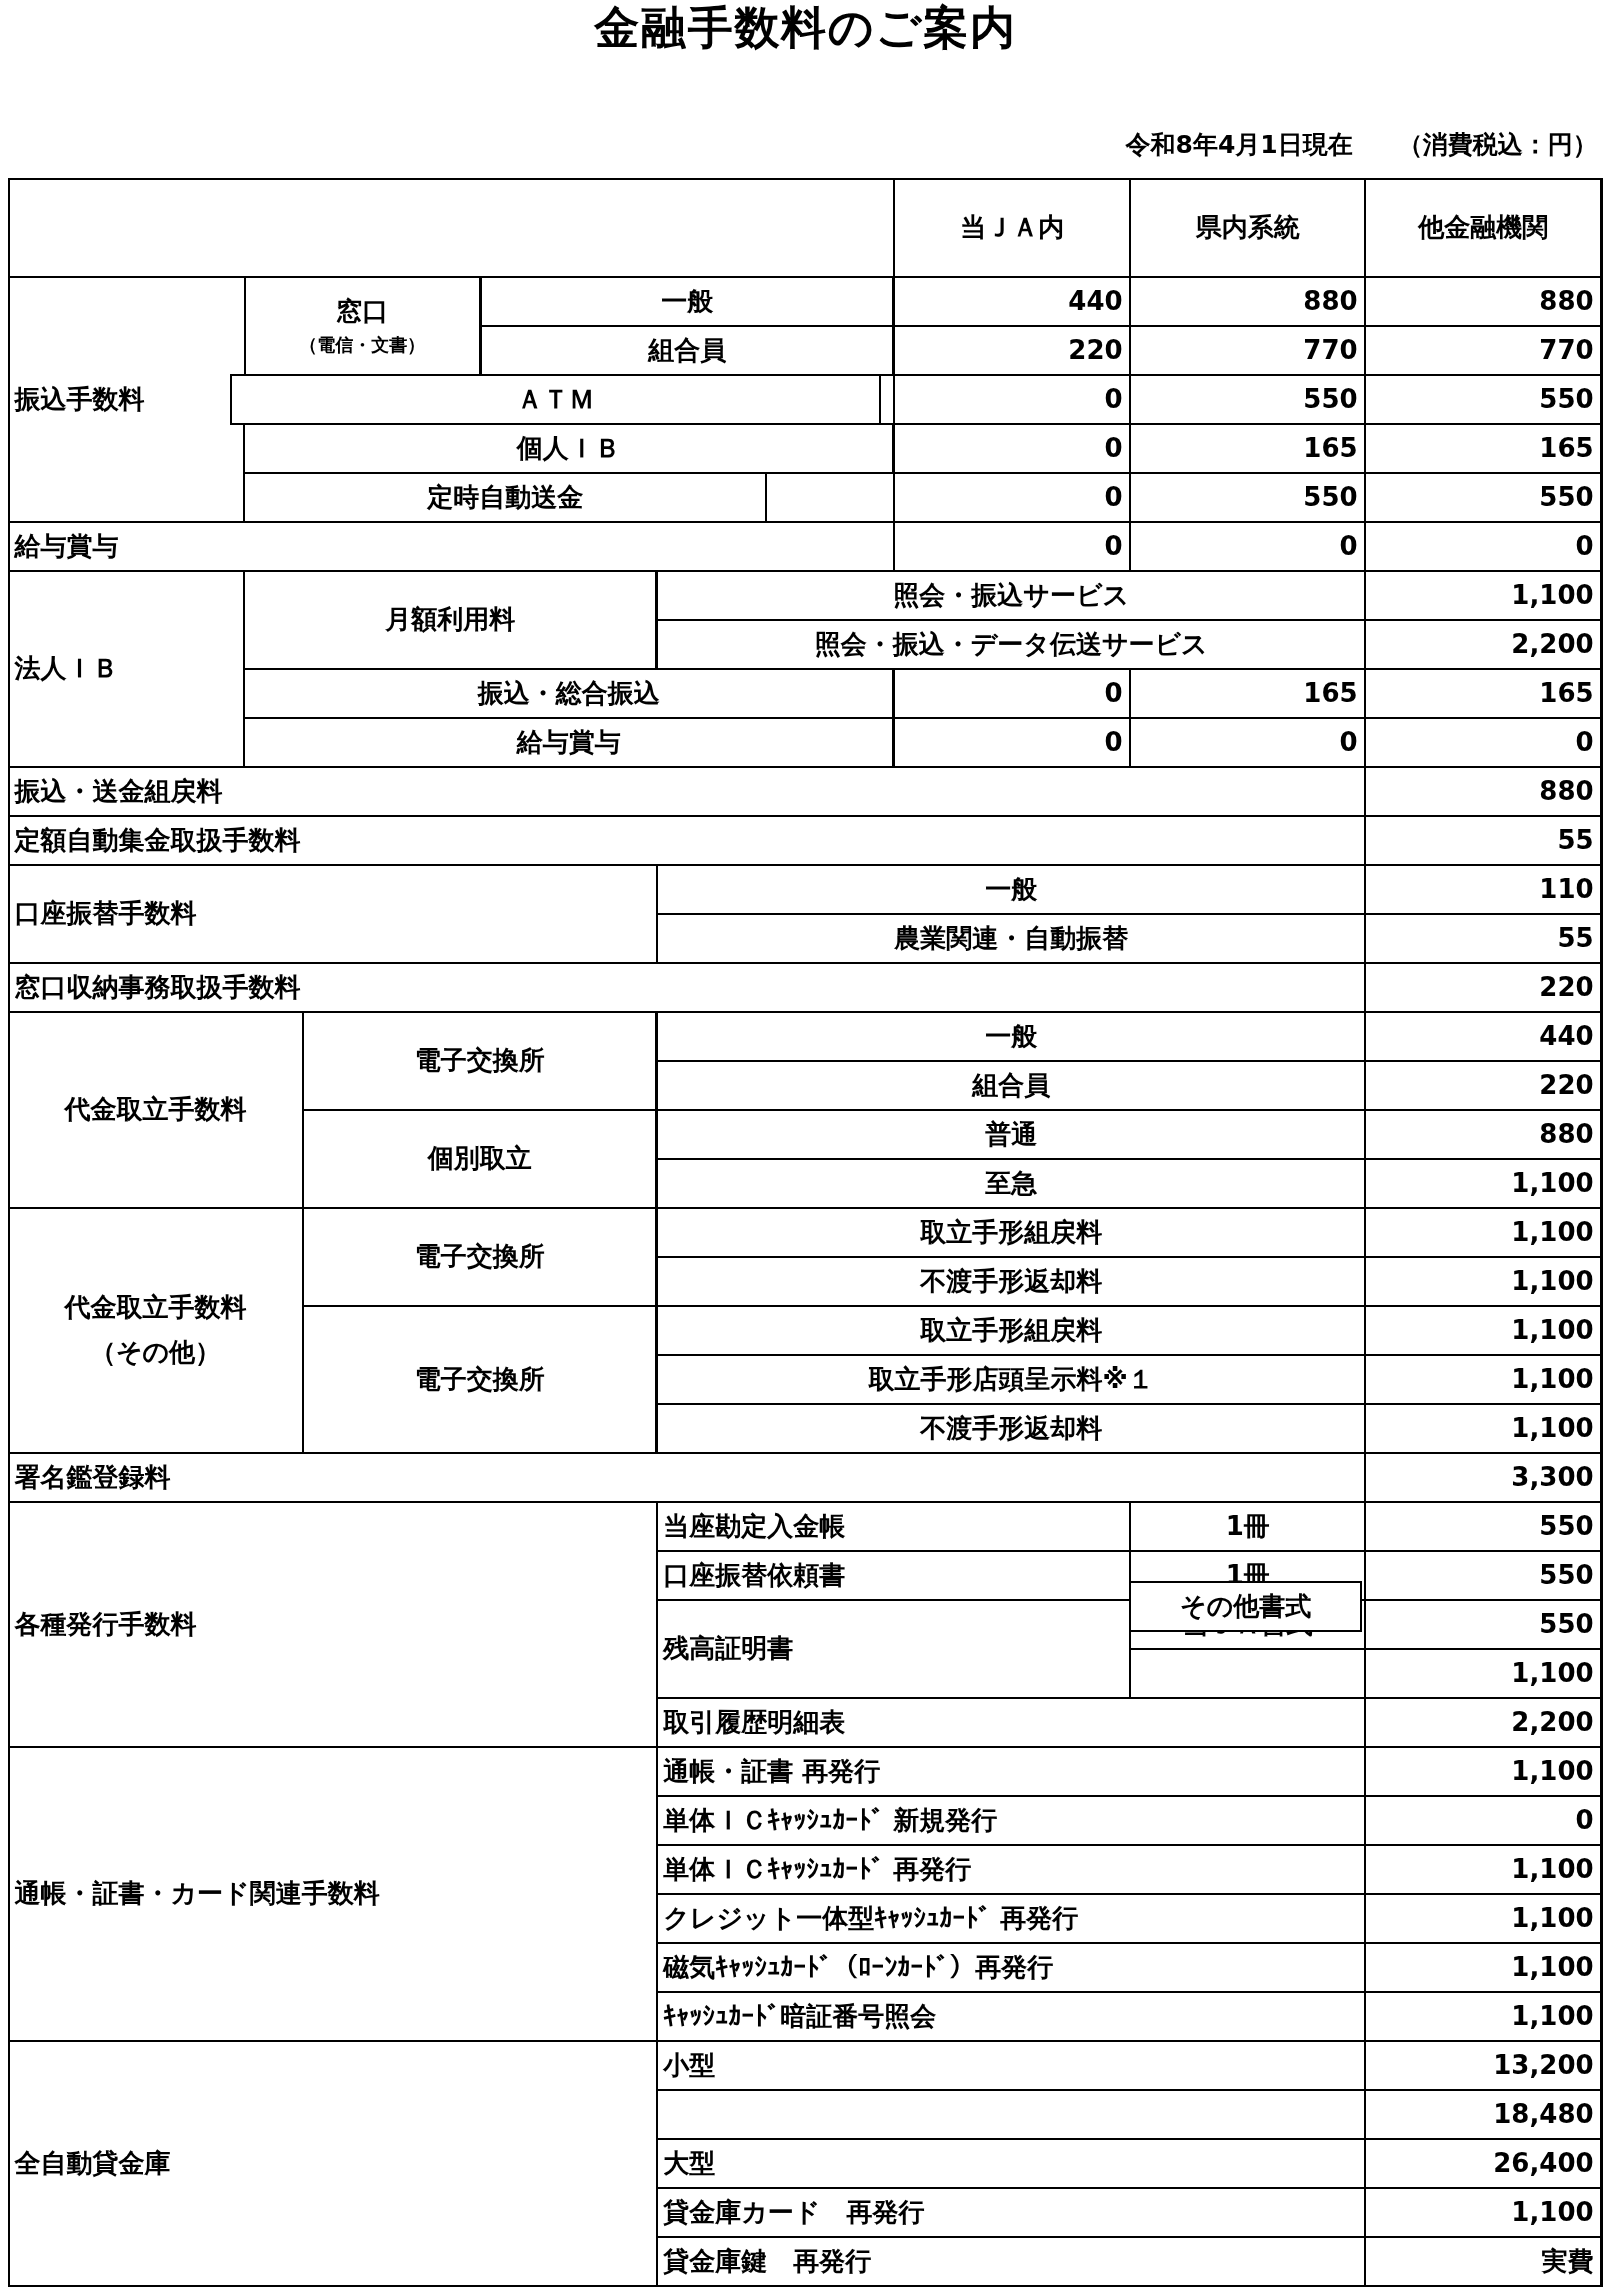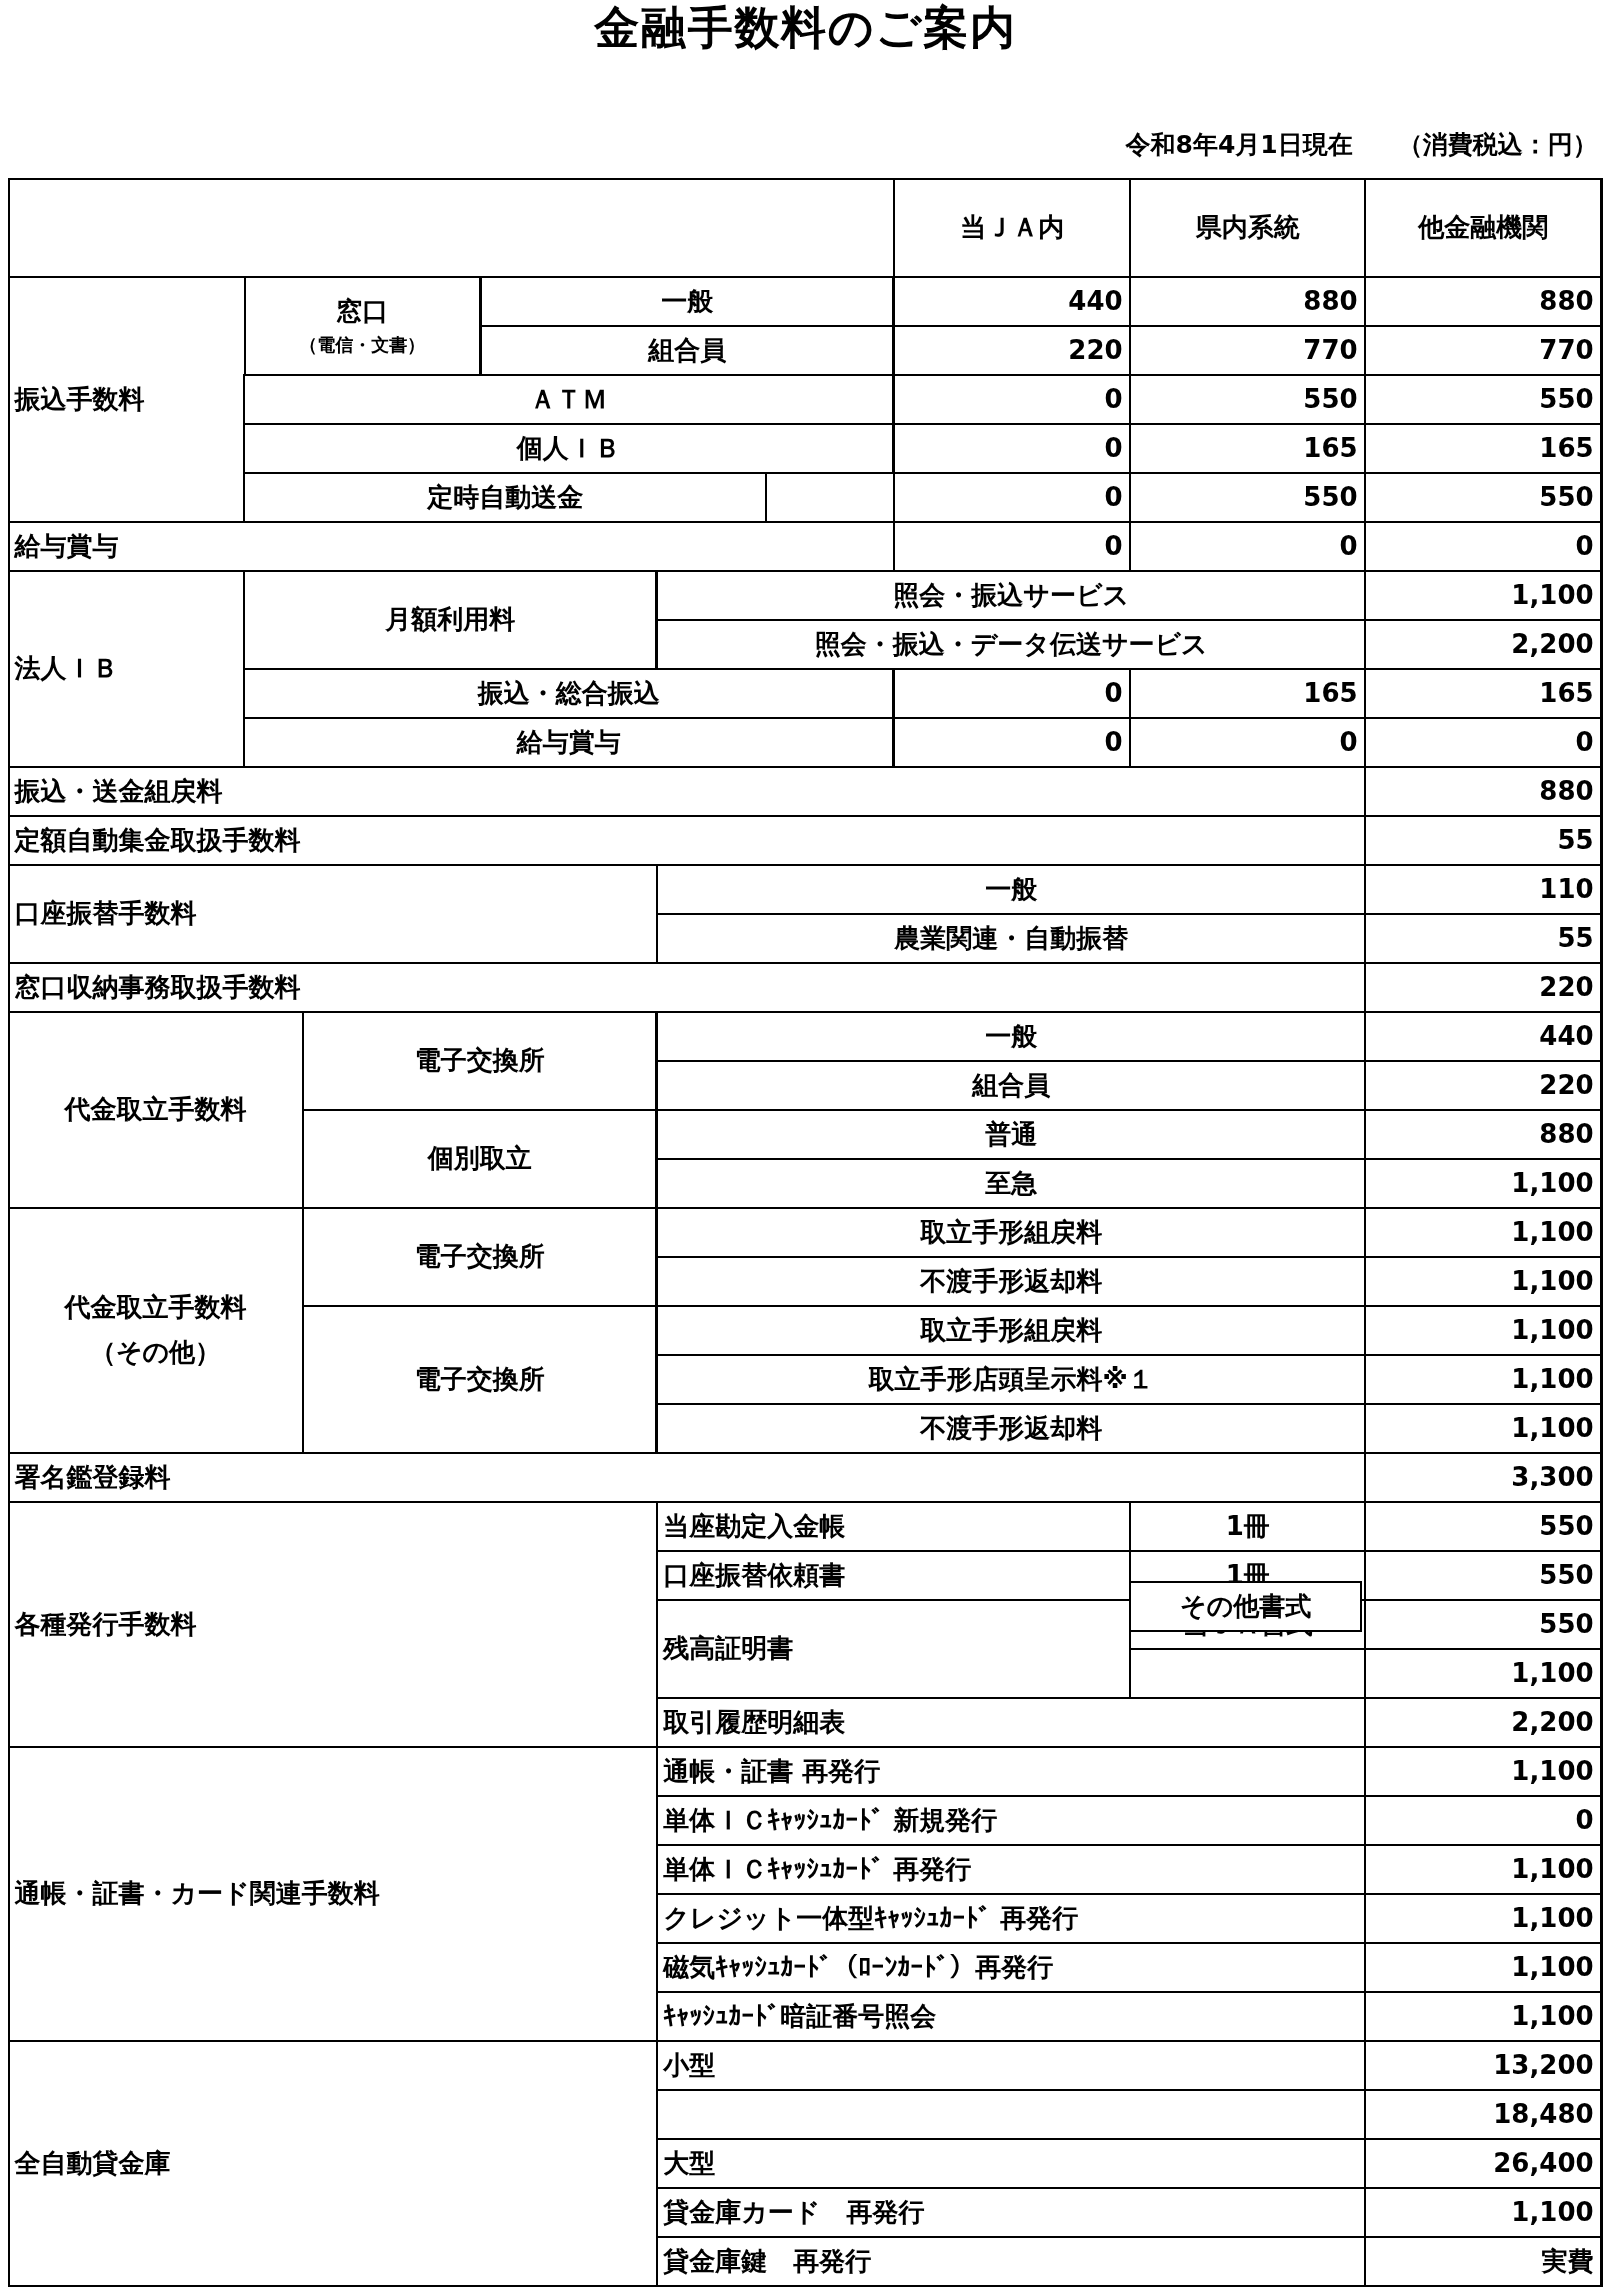--- a/index.html
+++ b/index.html
@@ -54,21 +54,21 @@
     </div>
     <div class="cell al-left" style="left: 8.3px; top: 277px; width: 238px; height: 247px;">振込手数料</div>
     <div class="cell al-center" style="left: 481px; top: 277px; width: 414px; height: 51px;">一般</div>
     <div class="cell al-right" style="left: 894px; top: 277px; width: 238px; height: 51px;">440</div>
     <div class="cell al-right" style="left: 1130px; top: 277px; width: 237px; height: 51px;">880</div>
     <div class="cell al-right" style="left: 1365px; top: 277px; width: 238px; height: 51px;">880</div>
     <div class="cell al-center" style="left: 481px; top: 326px; width: 414px; height: 51px;">組合員</div>
     <div class="cell al-right" style="left: 894px; top: 326px; width: 238px; height: 51px;">220</div>
     <div class="cell al-right" style="left: 1130px; top: 326px; width: 237px; height: 51px;">770</div>
     <div class="cell al-right" style="left: 1365px; top: 326px; width: 238px; height: 51px;">770</div>
-    <div class="cell al-center" style="left: 244px; top: 375px; width: 651px; height: 51px;">ＡＴＭ</div>
+    <div class="cell al-center" style="left: 231px; top: 375px; width: 651px; height: 51px;">ＡＴＭ</div>
     <div class="cell al-right" style="left: 894px; top: 375px; width: 238px; height: 51px;">0</div>
     <div class="cell al-right" style="left: 1130px; top: 375px; width: 237px; height: 51px;">550</div>
     <div class="cell al-right" style="left: 1365px; top: 375px; width: 238px; height: 51px;">550</div>
     <div class="cell al-center" style="left: 244px; top: 424px; width: 651px; height: 51px;">個人ＩＢ</div>
     <div class="cell al-right" style="left: 894px; top: 424px; width: 238px; height: 51px;">0</div>
     <div class="cell al-right" style="left: 1130px; top: 424px; width: 237px; height: 51px;">165</div>
     <div class="cell al-right" style="left: 1365px; top: 424px; width: 238px; height: 51px;">165</div>
     <div class="cell al-center" style="left: 244px; top: 473px; width: 524px; height: 51px;">定時自動送金</div>
     <div class="cell al-right" style="left: 894px; top: 473px; width: 238px; height: 51px;">0</div>
     <div class="cell al-right" style="left: 1130px; top: 473px; width: 237px; height: 51px;">550</div>

